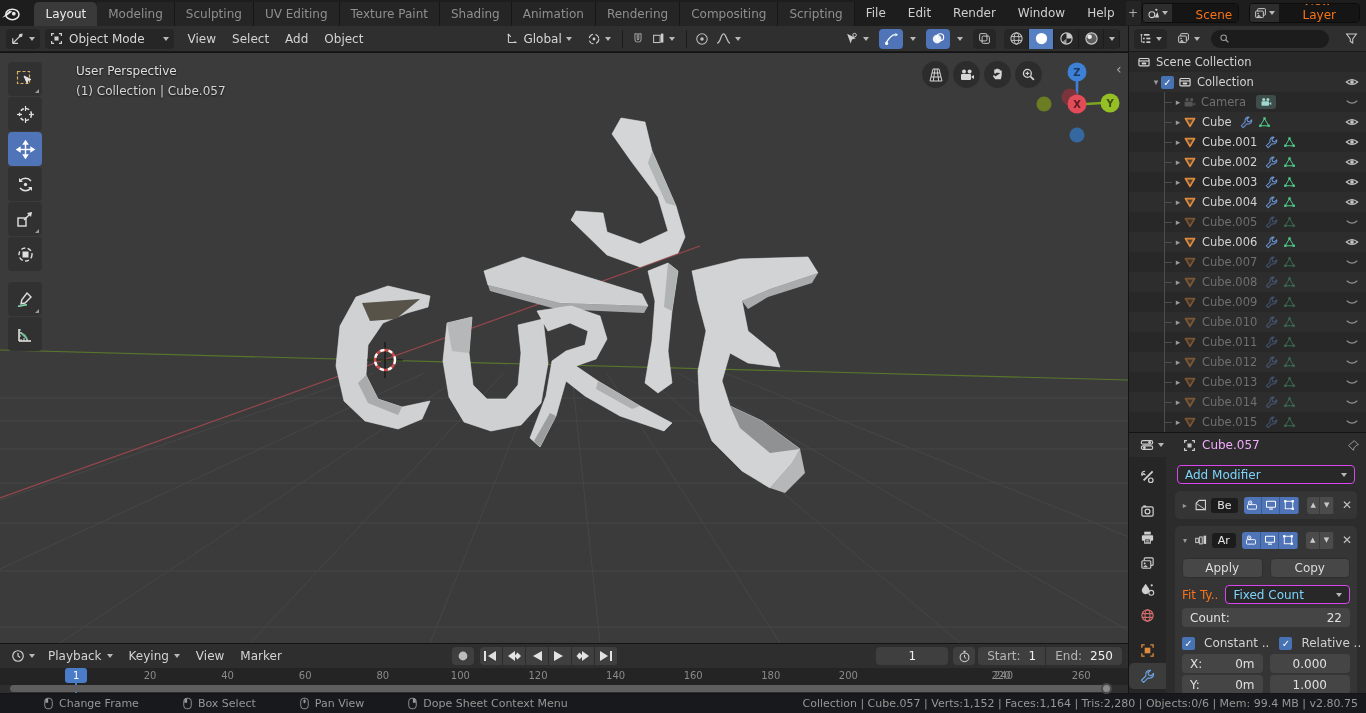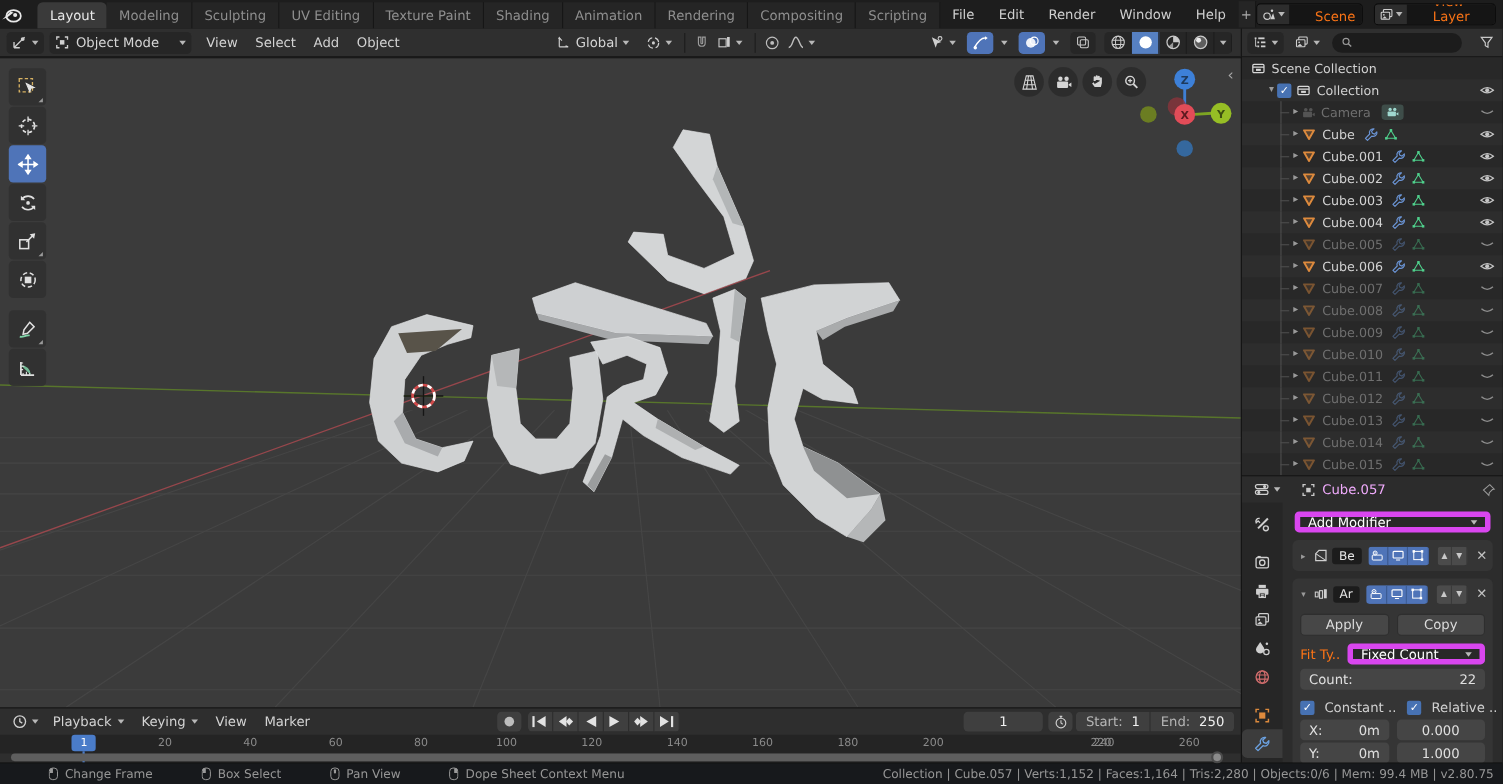--- a/index.html
+++ b/index.html
@@ -63,21 +63,21 @@
   #edge-chev { position:absolute; left:1116px; top:8px; color:#a9a9a9; font-size:14px; }
 
   
   #props { position:absolute; left:1129px; top:433px; width:237px; height:260px; background:#2c2c2c; overflow:hidden; }
   #props-header { height:24px; display:flex; align-items:center; padding:0 6px; }
   #props-tabs { position:absolute; left:0; top:24px; bottom:0; width:37px; background:#262626; display:flex; flex-direction:column; align-items:center; padding-top:6px; }
   .ptab { width:37px; height:26px; display:flex; align-items:center; justify-content:center; }
   .ptab.gap { margin-top:9px; }
   .ptab.active { background:#3c3c3c; border-radius:5px 0 0 5px; }
   #props-body { position:absolute; left:37px; top:24px; right:0; bottom:0; padding:8px 9px 0 9px; }
-  .dropdown { height:19px; background:#282828; border:5px solid #d946ef; border-radius:4px; display:flex; align-items:center; padding:0 7px; color:#ffffff; }
+  .dropdown { height:19px; background:#282828; border:1px solid #d946ef; border-radius:4px; display:flex; align-items:center; padding:0 7px; color:#7dd3fc; }
   .dropdown .varrow { margin-left:auto; }
   .modbox { background:#353535; border-radius:5px; margin-top:7px; padding:4px 5px; }
   .modhead { display:flex; align-items:center; gap:4px; height:20px; }
   .namechip { background:#1c1c1c; border-radius:3px; color:#e6e6e6; padding:1px 6px; font-size:11px; }
   .togs { display:flex; border-radius:3px; overflow:hidden; margin-left:2px; }
   .tog { width:19px; height:17px; background:#4f74b8; display:flex; align-items:center; justify-content:center; border-right:1px solid #3c5c94; }
   .updown { display:flex; border-radius:3px; overflow:hidden; margin-left:4px; }
   .ud { width:14px; height:17px; background:#4b4b4b; color:#c9c9c9; font-size:7px; display:flex; align-items:center; justify-content:center; border-right:1px solid #3a3a3a; }
   .xclose { margin-left:4px; color:#c2c2c2; font-size:12px; }
   .btnrow { display:flex; gap:7px; margin:8px 2px 0 2px; }
@@ -907,20 +907,24 @@
       <circle cx="1044" cy="51" r="7.5" fill="#6b7d22"></circle>
       <circle cx="1077" cy="82" r="7.5" fill="#35689e"></circle>
       <circle cx="1070" cy="44" r="8.5" fill="#8a353c" opacity=".8"></circle>
       <circle cx="1077" cy="51" r="9.5" fill="#e24c58"></circle>
       <text x="1077" y="23" font-size="10" font-weight="bold" fill="#1d3a5e" text-anchor="middle">Z</text>
       <text x="1110" y="54" font-size="10" font-weight="bold" fill="#3c4e10" text-anchor="middle">Y</text>
       <text x="1077" y="55" font-size="10" font-weight="bold" fill="#5e1a20" text-anchor="middle">X</text>
     </g>
   </svg>
 
+  <div id="vp-text">
+    <div>User Perspective</div>
+    <div class="l2">(1) Collection | Cube.057</div>
+  </div>
 
   <div id="toolbar">
     <div class="tool">
       <svg width="18" height="18" viewBox="0 0 18 18">
           <rect x="1.5" y="1.5" width="12" height="12" fill="none" stroke="#d8b263" stroke-width="1.2" stroke-dasharray="3 2"></rect>
           <path d="M8 6l7 3.5-3 .7-.9 3z" fill="#e6e6e6" stroke="#e6e6e6"></path>
         </svg>
       <span class="corner"></span>
     </div>
     <div class="tool">

